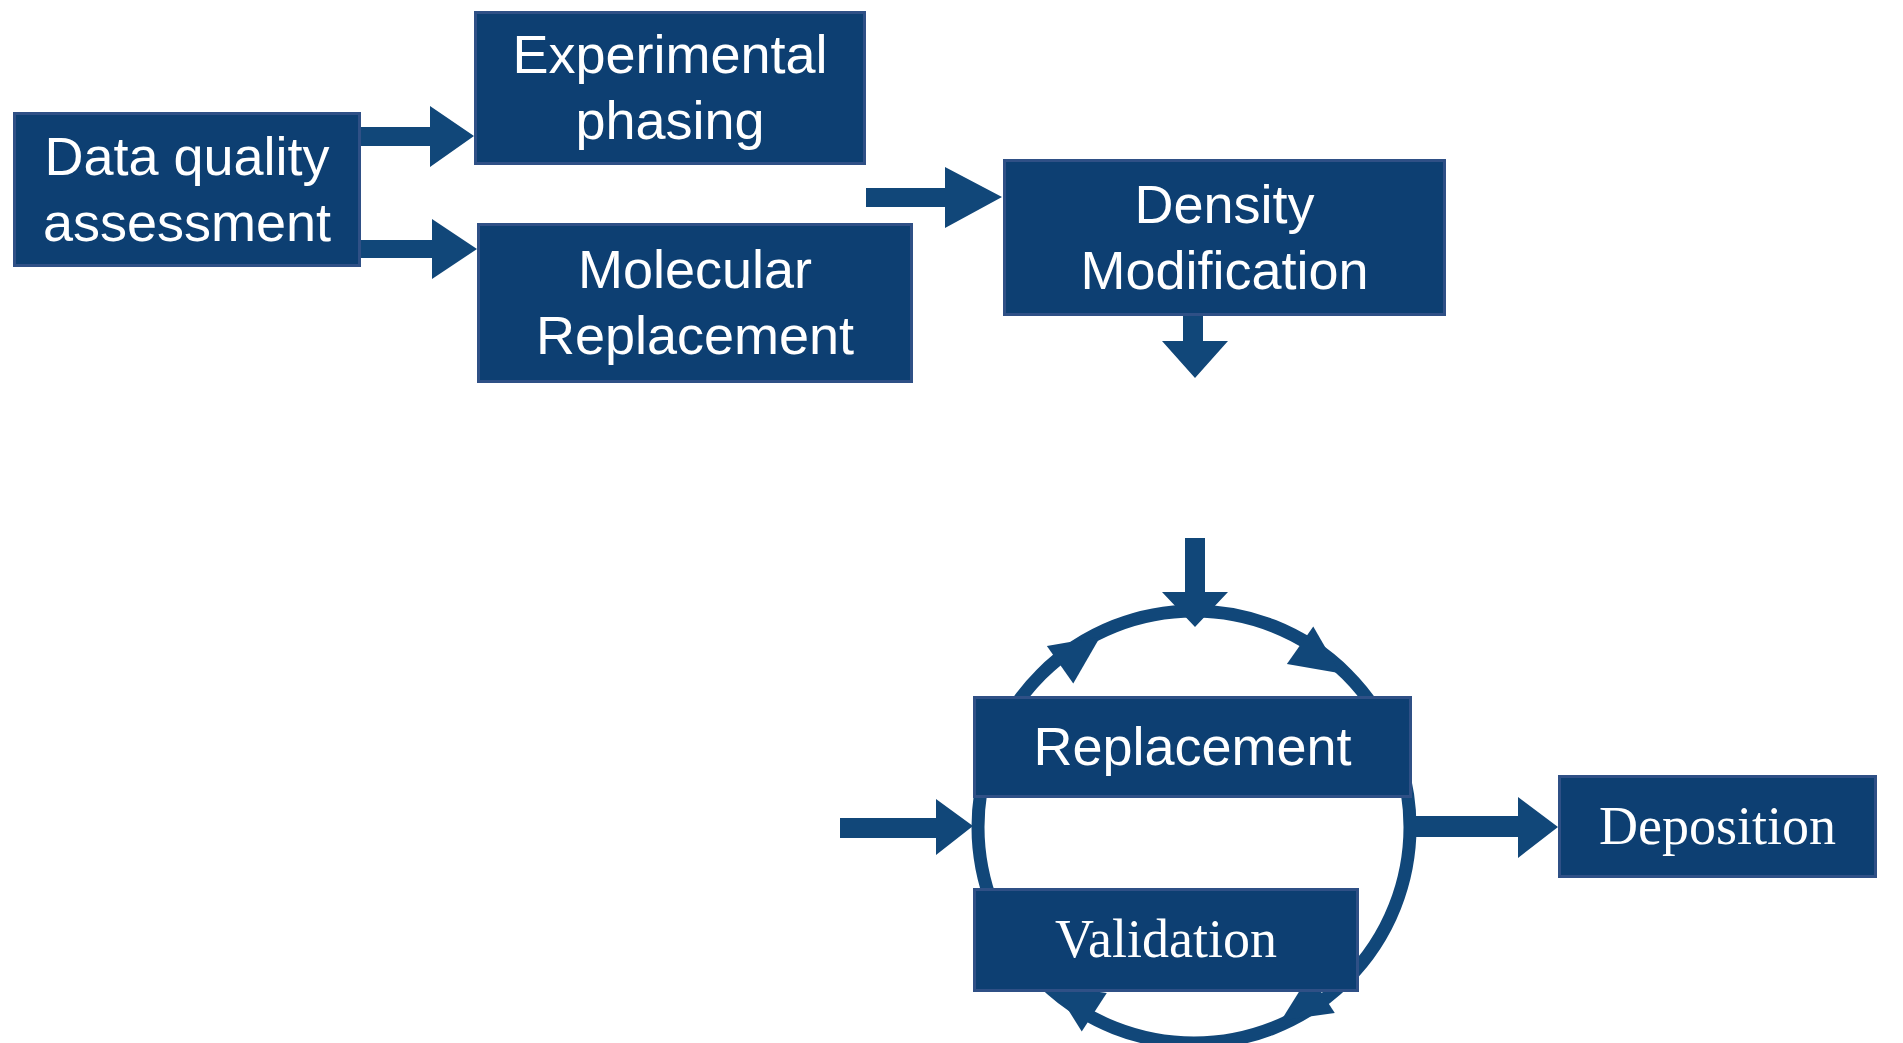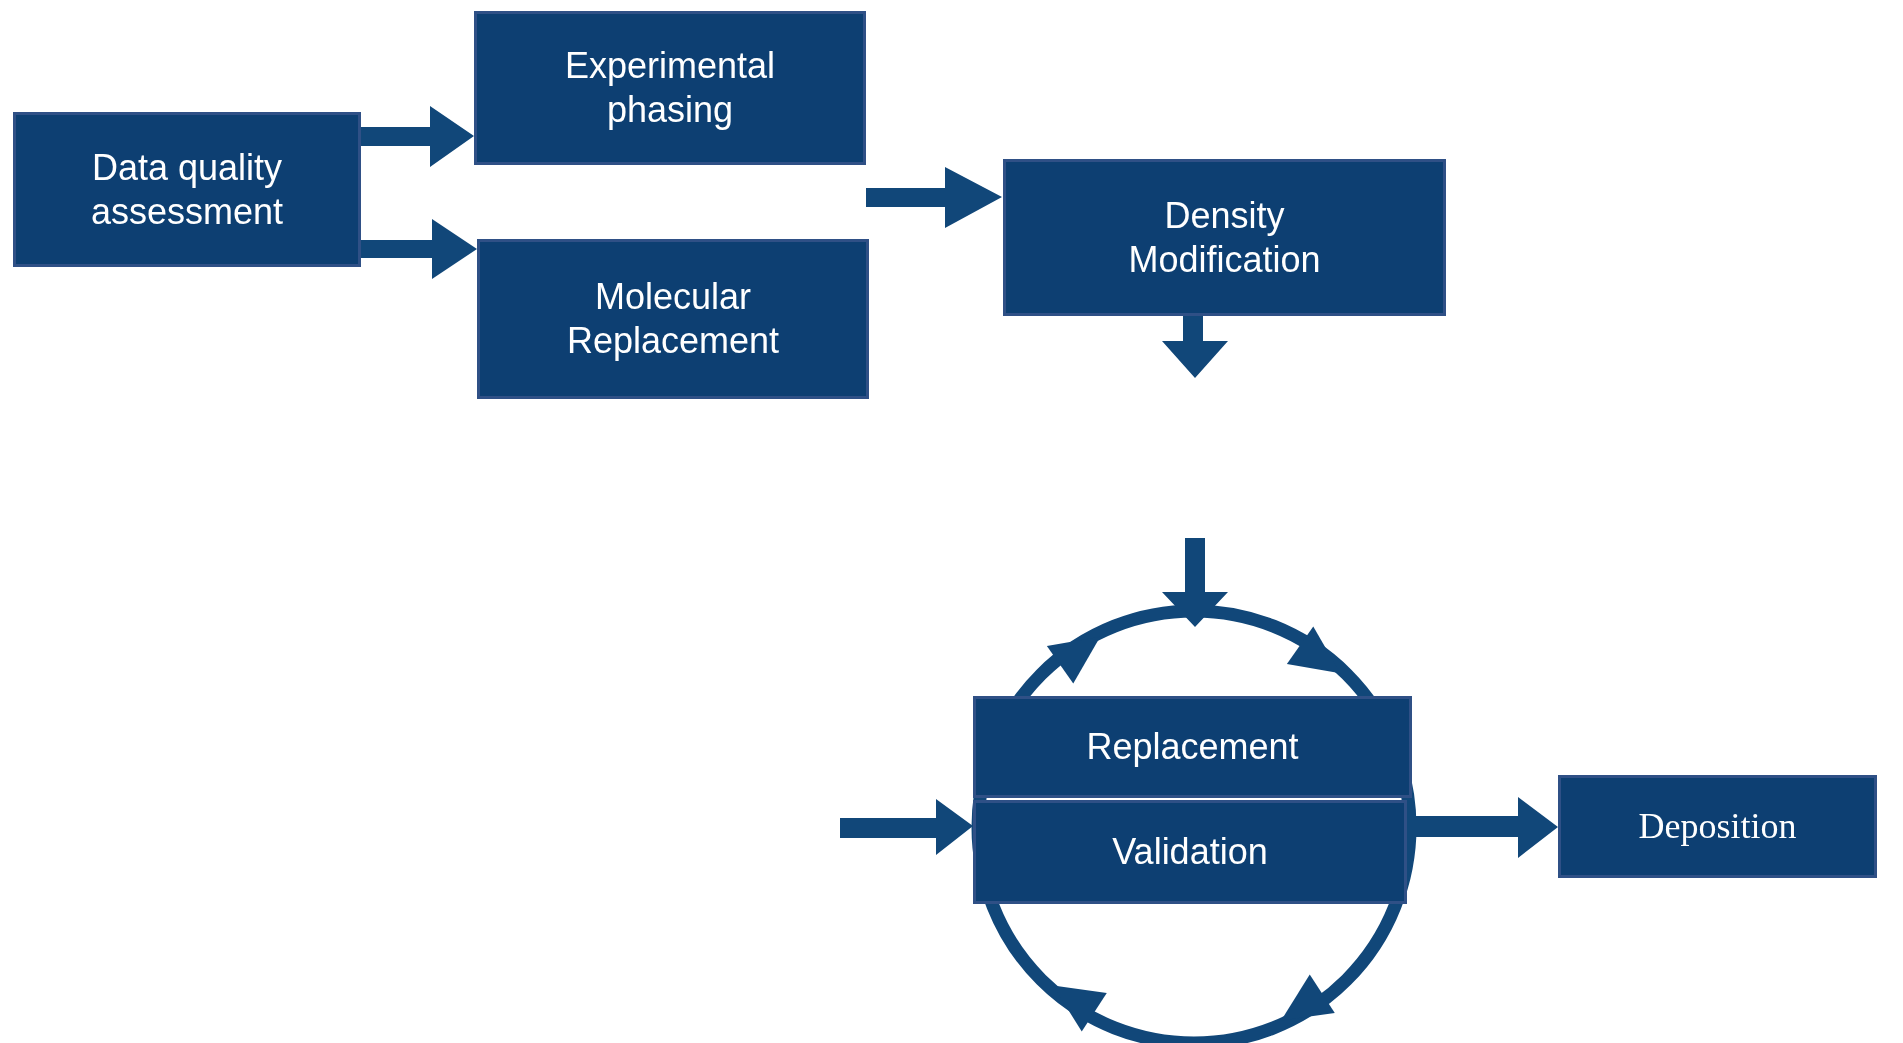--- a/index.html
+++ b/index.html
@@ -23,31 +23,31 @@
   .node{
     position:absolute;
     box-sizing:border-box;
     background:#0d3f72;
     border:3px solid #2f5086;
     color:#ffffff;
     display:flex;
     align-items:center;
     justify-content:center;
     text-align:center;
-    font-size:36px;
+    font-size:54px;
     line-height:1.22;
     white-space:pre-line;
   }
   .n-data-quality        {left:13px;   top:112px; width:348px; height:155px;}
   .n-experimental-phasing{left:474px;  top:11px;  width:392px; height:154px;}
-  .n-molecular-replacement{left:477px; top:223px; width:392px; height:160px;margin-top:16px;}
+  .n-molecular-replacement{left:477px; top:223px; width:436px; height:160px;}
   .n-density-modification{left:1003px; top:115px; width:443px; height:157px;margin-top:44px;}
   .n-model-rebuilding    {left:1002px; top:382px; width:386px; height:156px;}
   .n-refinement          {left:973px;  top:696px; width:439px; height:102px;}
-  .n-validation          {left:973px;  top:800px; width:434px; height:104px;}
+  .n-validation          {left:973px;  top:888px; width:386px; height:104px;font-family:Liberation Serif, serif;}
   .n-ligand-fitting      {left:473px;  top:775px; width:367px; height:102px;}
   .n-deposition          {left:1558px; top:775px; width:319px; height:103px;font-family:Liberation Serif, serif;}
   .arrow{fill:#114779;stroke:none;}
   .cycle{fill:none;stroke:#114779;stroke-width:13px;}
 </style>
 </head>
 <body>
 
 <div class="canvas">
 

